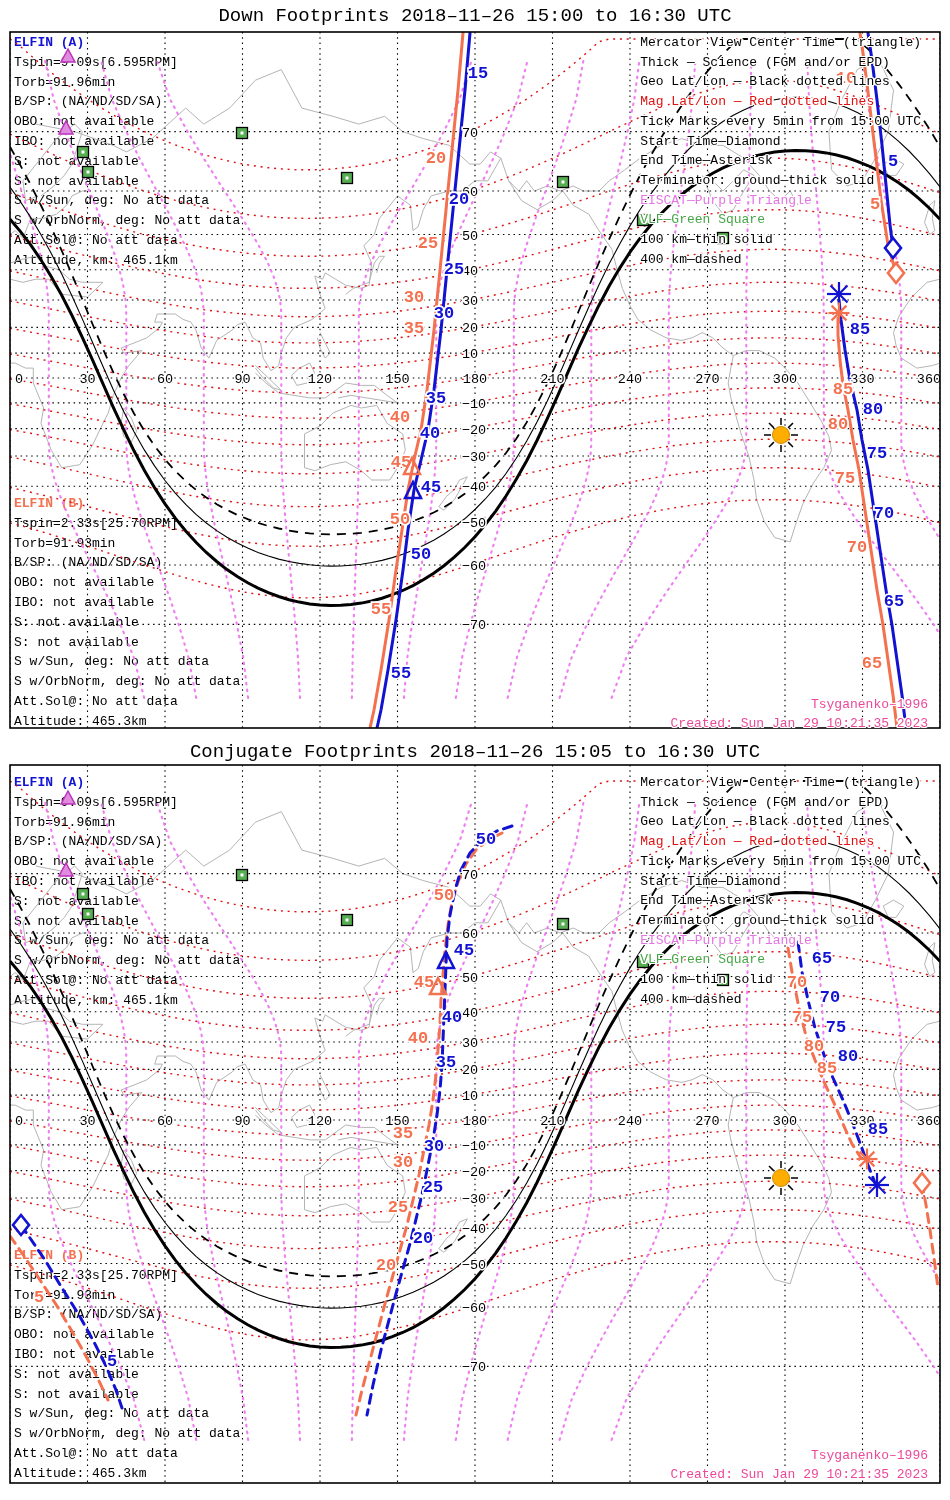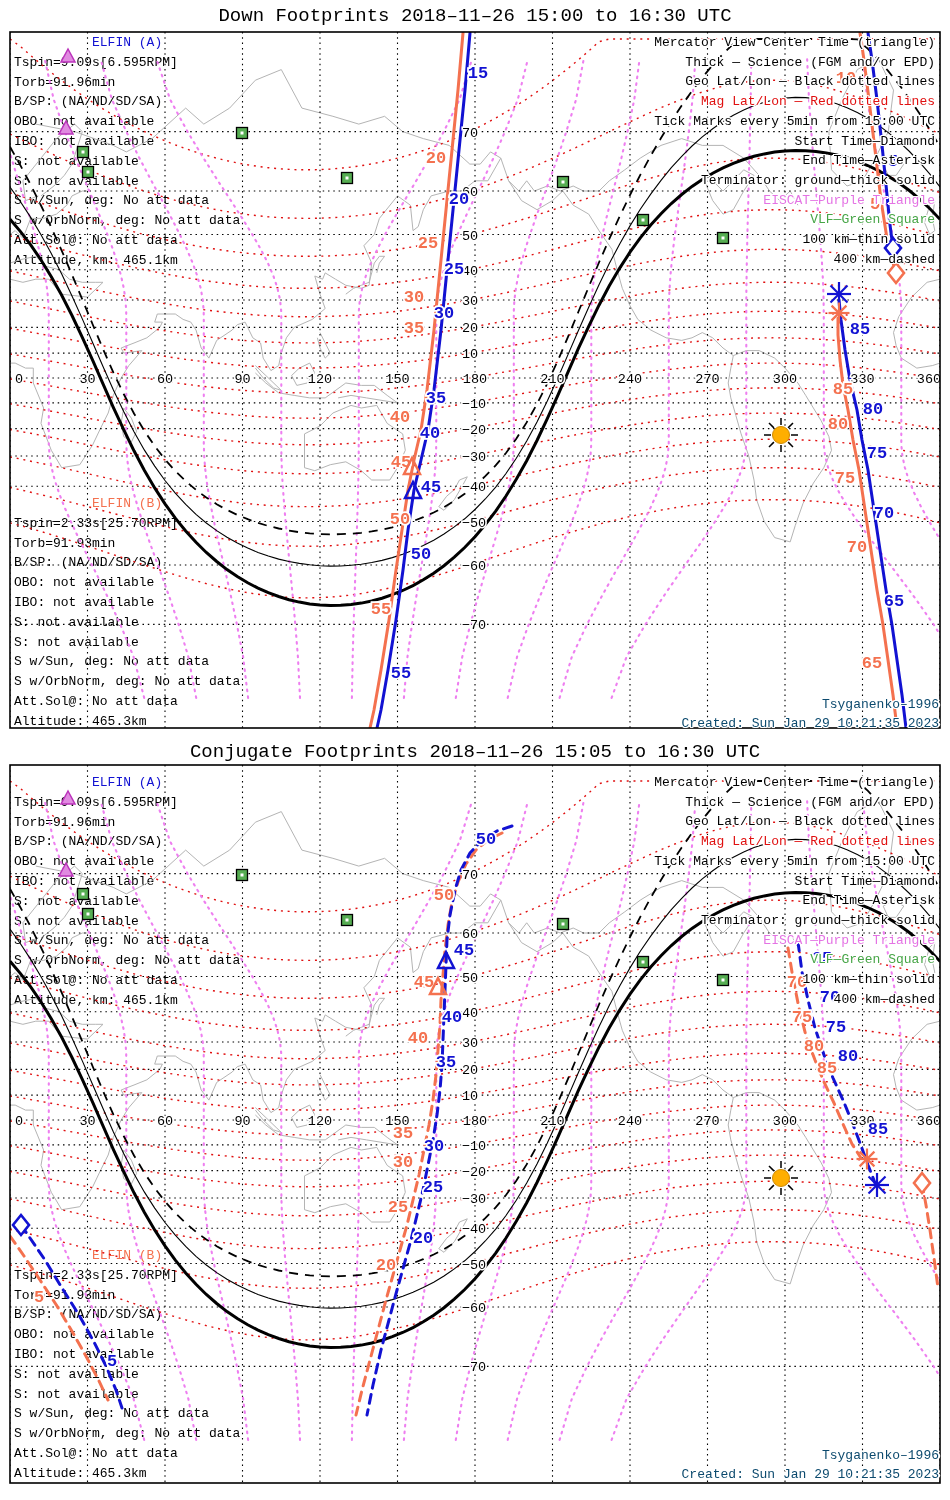--- a/index.html
+++ b/index.html
@@ -1,22 +1,22 @@
 <!DOCTYPE html>
 <html><head>
 <meta charset="utf-8">
 <style>
   html,body{margin:0;padding:0;background:#fff;}
   body{width:950px;height:1500px;position:relative;font-family:"Liberation Mono","DejaVu Sans Mono",monospace;overflow:hidden;}
   .abs{position:absolute;}
   .title{left:0;width:950px;text-align:center;font-size:19px;letter-spacing:0px;color:#000;z-index:3;white-space:pre;}
   .info{z-index:1;font-size:13px;line-height:19.8px;color:#000;white-space:pre;}
-  .info .hdr{font-weight:normal;text-align:center;}
-  .legend{right:15px;text-align:right;font-size:13px;line-height:19.7px;color:#000;z-index:3;white-space:pre;}
-  .credit{right:11px;text-align:right;font-size:13px;color:#0c4a6e;z-index:3;white-space:pre;}
+  .info .hdr{font-weight:bold;}
+  .legend{right:29px;font-size:13px;line-height:19.7px;color:#000;z-index:3;white-space:pre;}
+  .credit{right:22px;text-align:right;font-size:13px;color:#ec4899;z-index:3;white-space:pre;}
   .halo, .legend div, .info div, .credit{
     text-shadow:-1px 0 0 #fff,1px 0 0 #fff,0 -1px 0 #fff,0 1px 0 #fff,
                 -1px -1px 0 #fff,1px 1px 0 #fff,-1px 1px 0 #fff,1px -1px 0 #fff,
                 -2px 0 0 #fff,2px 0 0 #fff;}
   svg#mapsvg{position:absolute;left:0;top:0;z-index:2;pointer-events:none;}
 </style>
 </head>
 <body>
 
 <div class="abs title halo" style="top:5px;">Down Footprints 2018–11–26 15:00 to 16:30 UTC</div>

